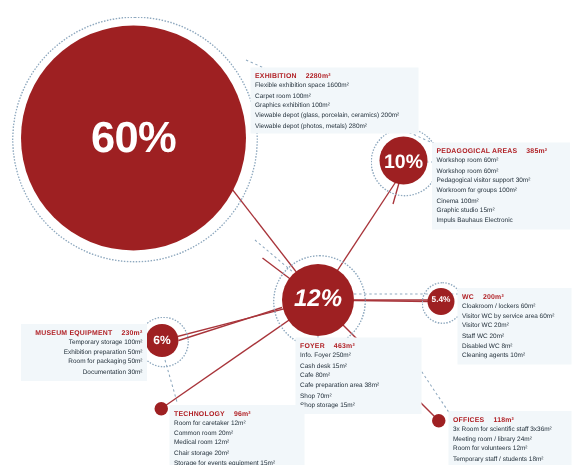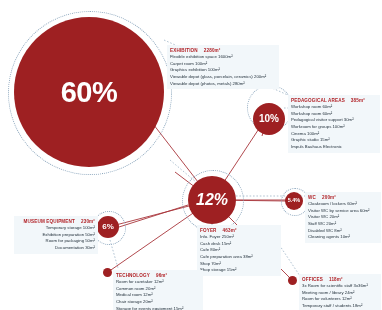--- a/index.html
+++ b/index.html
@@ -16,21 +16,21 @@
     background:#9e2022;color:#ffffff;
     display:flex;align-items:center;justify-content:center;
     font-weight:bold;line-height:1;
   }
   .dotring{
     position:absolute;border-radius:50%;
     border:1px dotted #8fa9bf;
   }
 
   .b60{left:14px;top:17px;width:150px;height:150px;font-size:29px;letter-spacing:-0.5px;}
-  .b10{left:253px;top:103px;width:32px;height:32px;font-size:10px;}
+  .b10{left:253px;top:91px;width:32px;height:32px;font-size:13px;}
   .b12{left:188px;top:176px;width:48px;height:48px;font-size:16px;font-style:italic;}
   .b6 {left:97px;top:216px;width:22px;height:22px;font-size:8px;}
   .b54{left:285px;top:192px;width:18px;height:18px;font-size:5.5px;}
   .bdotTech{left:103px;top:268px;width:9px;height:9px;}
   .bdotOff{left:288px;top:276px;width:9px;height:9px;}
 
   .panel{
     position:absolute;
     background:#f2f7fa;
     padding:2px 3px 2px 3px;

